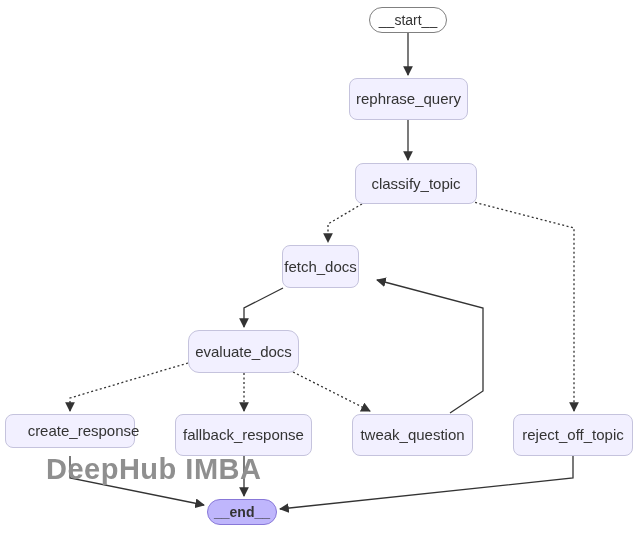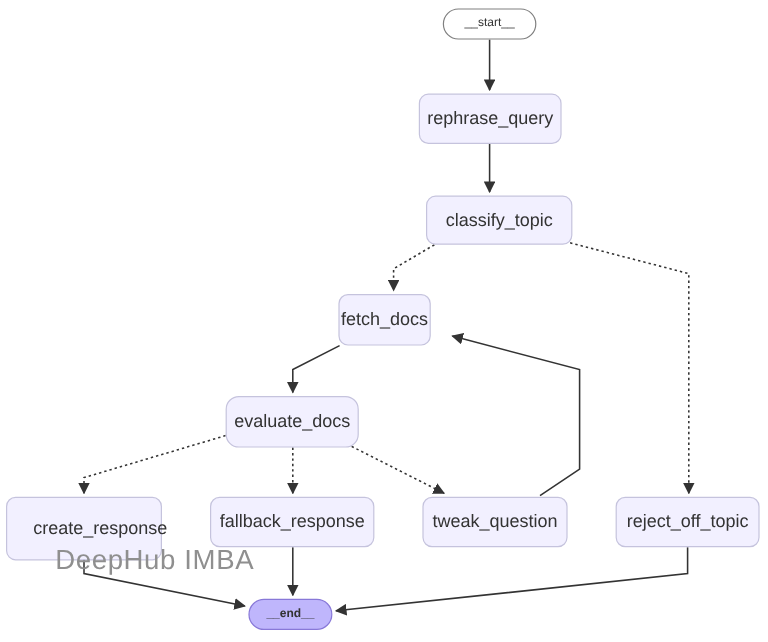--- a/index.html
+++ b/index.html
@@ -16,28 +16,28 @@
     box-sizing:border-box;
     display:flex;align-items:center;justify-content:center;
     background:var(--node-fill,#f2f0ff);
     border:1.3px solid var(--node-border,#c5c3dd);
     border-radius:8px;
     color:var(--text,#333333);
     font-size:15px;
     white-space:nowrap;
     line-height:1.2;
   }
-  .node.pill{border-radius:14px;font-size:10px;}
+  .node.pill{border-radius:14px;font-size:14px;}
   .node.start{background:var(--start-fill,#ffffff);border-color:var(--start-border,#808080);}
   .node.end{background:var(--end-fill,#bfb6fc);border-color:var(--end-border,#8878d8);}
   .watermark{
     position:absolute;
     left:46px;top:453px;
-    font-size:23px;
-    font-weight:normal;
+    font-size:29px;
+    font-weight:bold;
     letter-spacing:0.5px;
     color:var(--watermark,#8f8f8f);
     pointer-events:none;
   }
 </style>
 </head>
 <body>
 
 <div class="canvas" style="--node-fill: #f2f0ff; --node-border: #c5c3dd; --start-fill: #ffffff; --start-border: #808080; --end-fill: #bfb6fc; --end-border: #8878d8; --text: #333333; --watermark: #8f8f8f;">
   <svg class="edges" width="640" height="535" viewBox="0 0 640 535">
@@ -61,21 +61,21 @@
         <polyline points="573,456 573,478 280,509" fill="none" stroke="#333333" stroke-width="1.3" marker-end="url(#arrow)"></polyline>
       </g>
   </svg>
 
   <div>
       <div class="node pill start" style="left: 369px; top: 7px; width: 78px; height: 26px;">__start__</div>
       <div class="node" style="left: 349px; top: 78px; width: 119px; height: 42px;">rephrase_query</div>
       <div class="node" style="left: 355px; top: 163px; width: 122px; height: 41px;">classify_topic</div>
       <div class="node" style="left: 282px; top: 245px; width: 77px; height: 43px;">fetch_docs</div>
       <div class="node" style="left: 188px; top: 330px; width: 111px; height: 43px; border-radius: 11px;">evaluate_docs</div>
-      <div class="node" style="left: 5px; top: 414px; width: 130px; height: 53px; padding-left: 27px;">create_response</div>
+      <div class="node" style="left: 5px; top: 414px; width: 130px; height: 34px; padding-left: 27px;">create_response</div>
       <div class="node" style="left: 175px; top: 414px; width: 137px; height: 42px;">fallback_response</div>
       <div class="node" style="left: 352px; top: 414px; width: 121px; height: 42px;">tweak_question</div>
       <div class="node" style="left: 513px; top: 414px; width: 120px; height: 42px;">reject_off_topic</div>
       <div class="node pill end" style="left: 207px; top: 499px; width: 70px; height: 26px; font-weight: bold;">__end__</div>
     </div>
 
   <div class="watermark">DeepHub IMBA</div>
 </div>
 
 </body></html>

